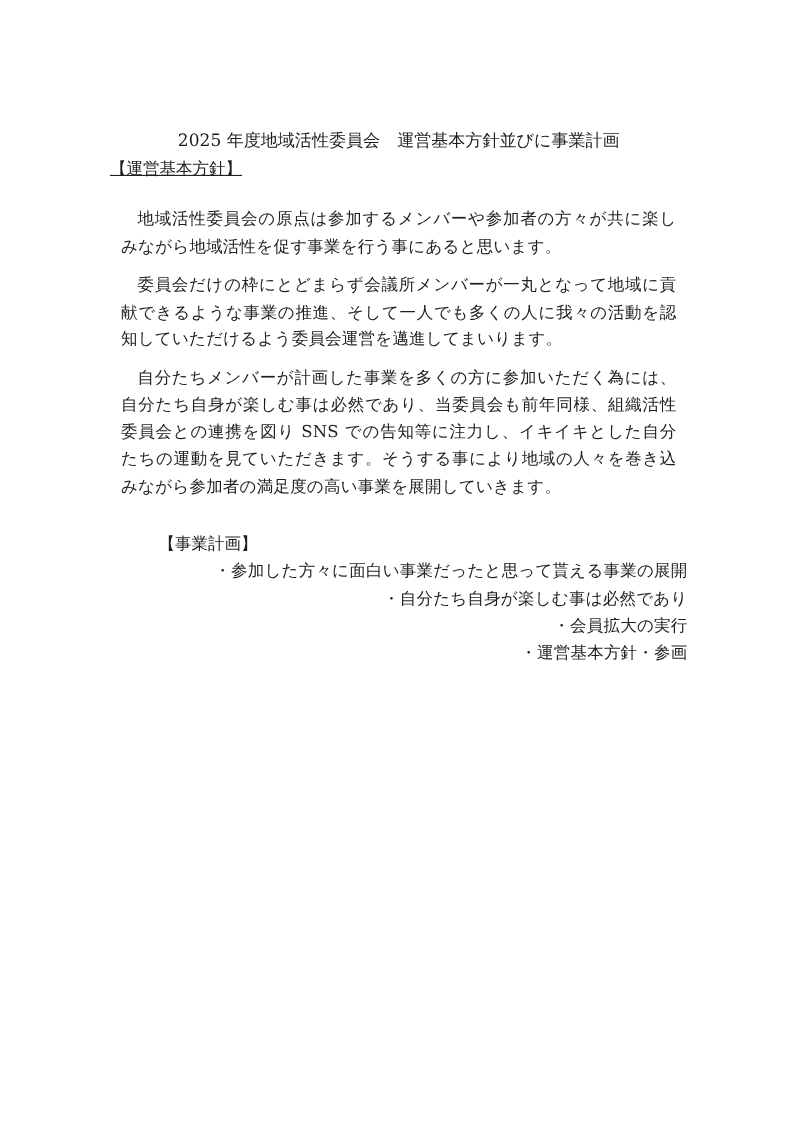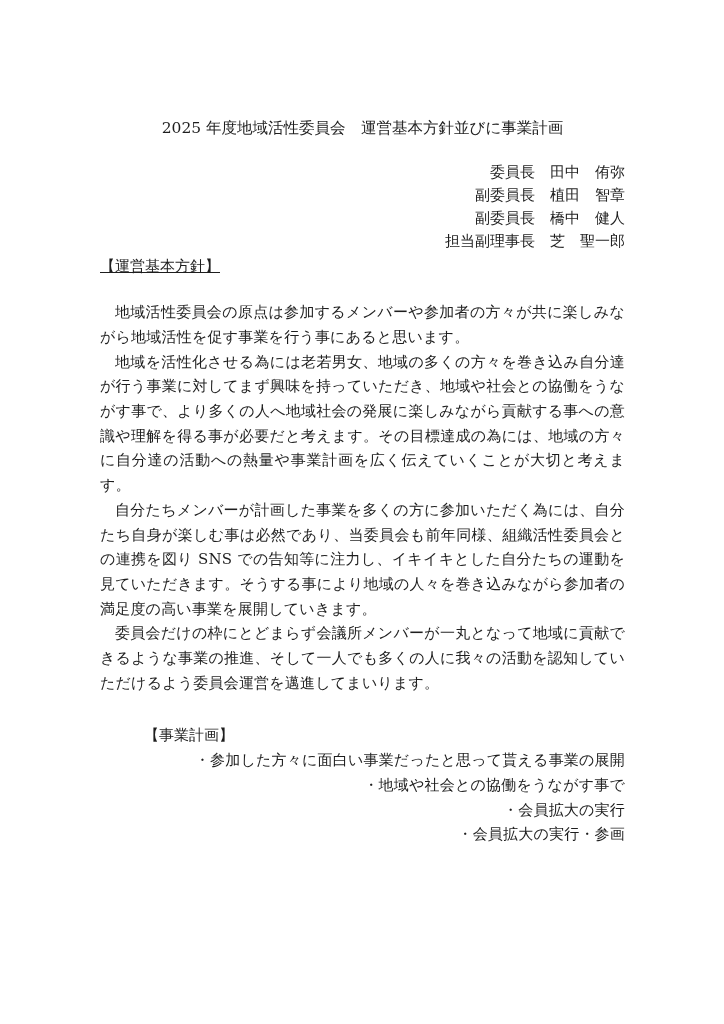--- a/index.html
+++ b/index.html
@@ -34,21 +34,21 @@
     text-align: left;
   }
   .heading-policy {
     margin-top: 0;
     text-decoration: underline;
   }
   .policy-paragraphs {
     margin-top: 22px;
   }
   .body-paragraph {
-    margin: 0;
+    margin: 10px;
     text-align: justify;
     text-indent: 1em;
     letter-spacing: 0.2px;
   }
   .heading-plan {
     margin-top: 28px;
     margin-left: 44px;
   }
   .bullet-list {
     margin: 0;
@@ -58,38 +58,31 @@
     letter-spacing: 0.2px;
   }
 </style>
 </head>
 <body>
 
 <div class="page">
 
   <div class="doc-title">2025 年度地域活性委員会　運営基本方針並びに事業計画</div>
 
-  <div class="signatories">
-    <div class="signatory-line">委員長　田中　侑弥</div>
-    <div class="signatory-line">副委員長　植田　智章</div>
-    <div class="signatory-line">副委員長　橋中　健人</div>
-    <div class="signatory-line">担当副理事長　芝　聖一郎</div>
-  </div>
 
   <div class="section-heading heading-policy">【運営基本方針】</div>
 
   <div class="policy-paragraphs">
     <p class="body-paragraph">地域活性委員会の原点は参加するメンバーや参加者の方々が共に楽しみながら地域活性を促す事業を行う事にあると思います。</p>
-    <p class="body-paragraph">地域を活性化させる為には老若男女、地域の多くの方々を巻き込み自分達が行う事業に対してまず興味を持っていただき、地域や社会との協働をうながす事で、より多くの人へ地域社会の発展に楽しみながら貢献する事への意識や理解を得る事が必要だと考えます。その目標達成の為には、地域の方々に自分達の活動への熱量や事業計画を広く伝えていくことが大切と考えます。</p>
+    <p class="body-paragraph">委員会だけの枠にとどまらず会議所メンバーが一丸となって地域に貢献できるような事業の推進、そして一人でも多くの人に我々の活動を認知していただけるよう委員会運営を邁進してまいります。</p>
     <p class="body-paragraph">自分たちメンバーが計画した事業を多くの方に参加いただく為には、自分たち自身が楽しむ事は必然であり、当委員会も前年同様、組織活性委員会との連携を図り SNS での告知等に注力し、イキイキとした自分たちの運動を見ていただきます。そうする事により地域の人々を巻き込みながら参加者の満足度の高い事業を展開していきます。</p>
-    <p class="body-paragraph">委員会だけの枠にとどまらず会議所メンバーが一丸となって地域に貢献できるような事業の推進、そして一人でも多くの人に我々の活動を認知していただけるよう委員会運営を邁進してまいります。</p>
   </div>
 
   <div class="section-heading heading-plan">【事業計画】</div>
 
   <div class="bullet-list">
     <div class="bullet-item">・参加した方々に面白い事業だったと思って貰える事業の展開</div>
-    <div class="bullet-item">・地域や社会との協働をうながす事で</div>
+    <div class="bullet-item">・自分たち自身が楽しむ事は必然であり</div>
     <div class="bullet-item">・会員拡大の実行</div>
-    <div class="bullet-item">・会員拡大の実行・参画</div>
+    <div class="bullet-item">・運営基本方針・参画</div>
   </div>
 
 </div>
 
 </body></html>

